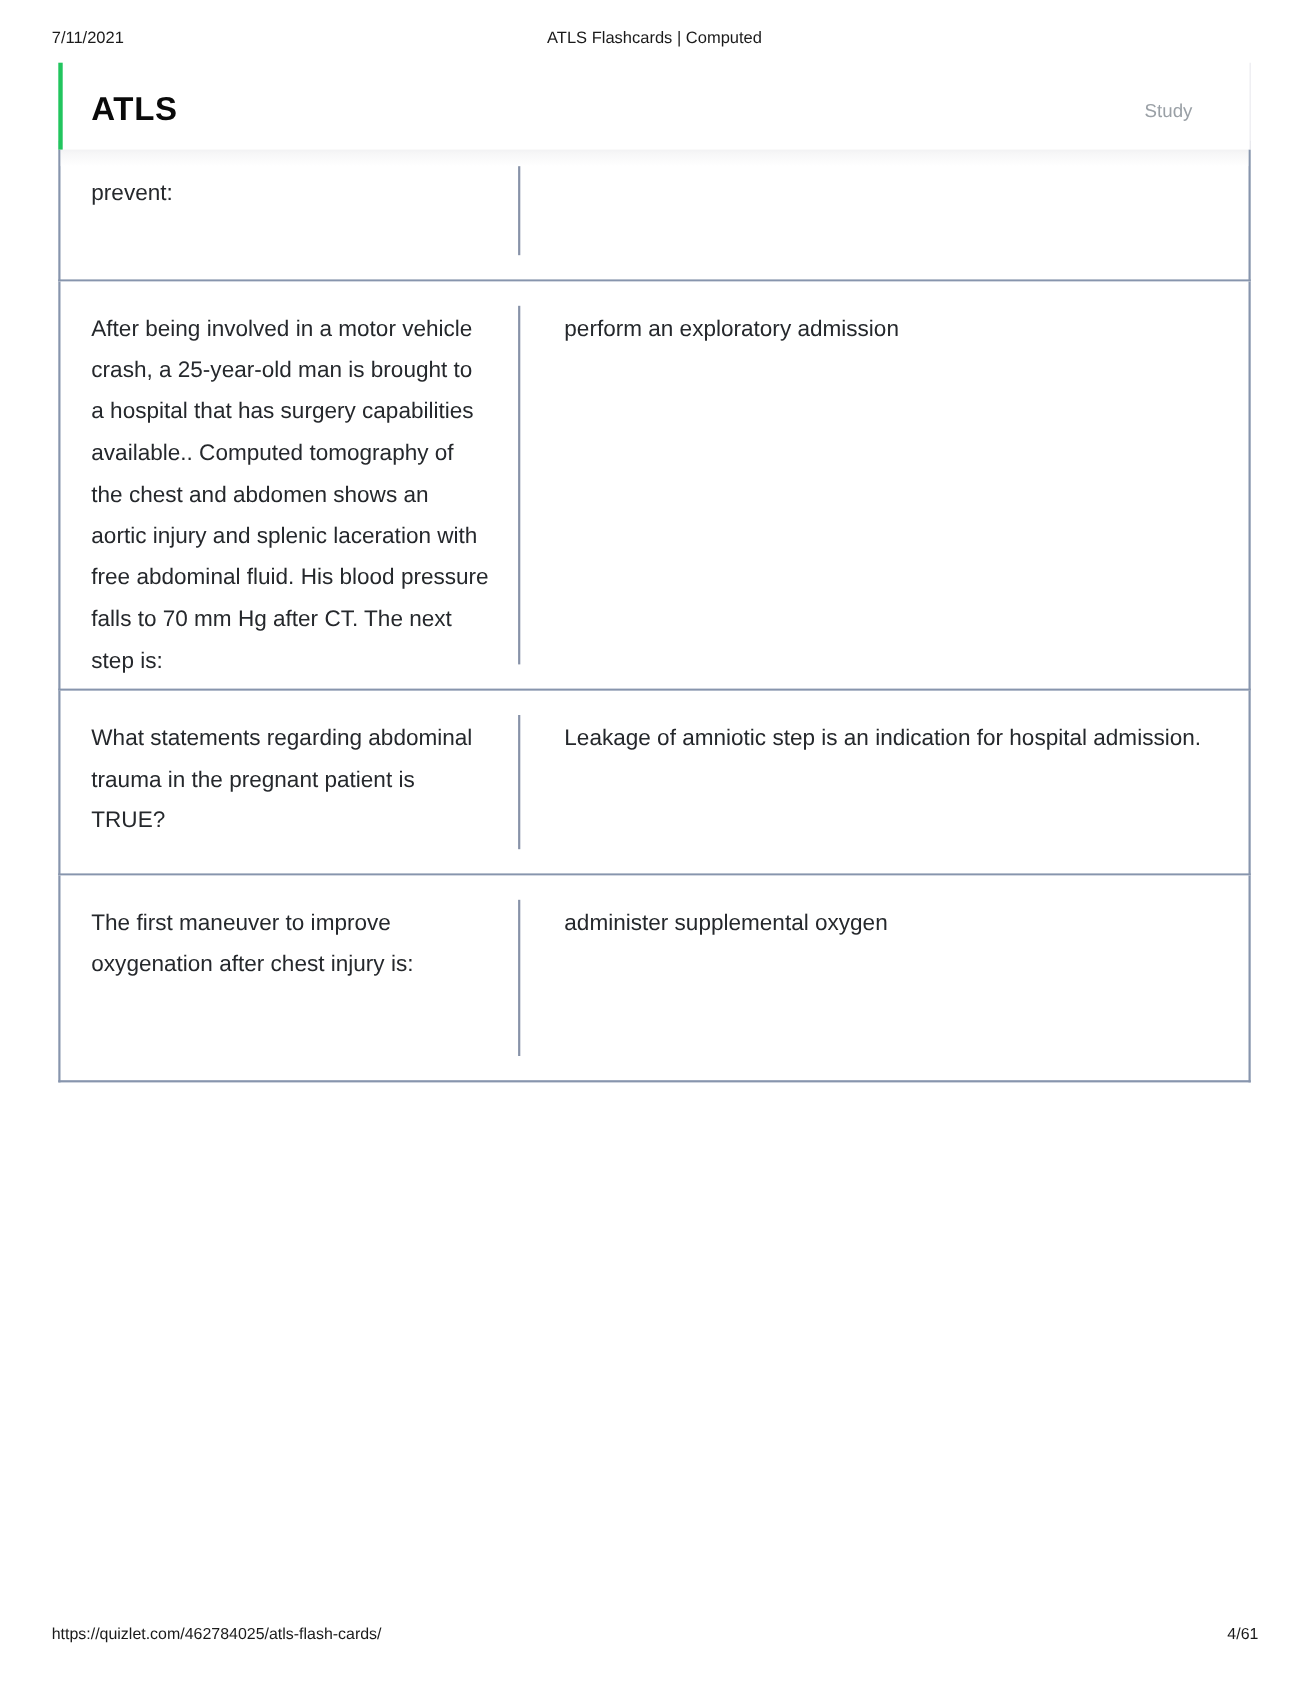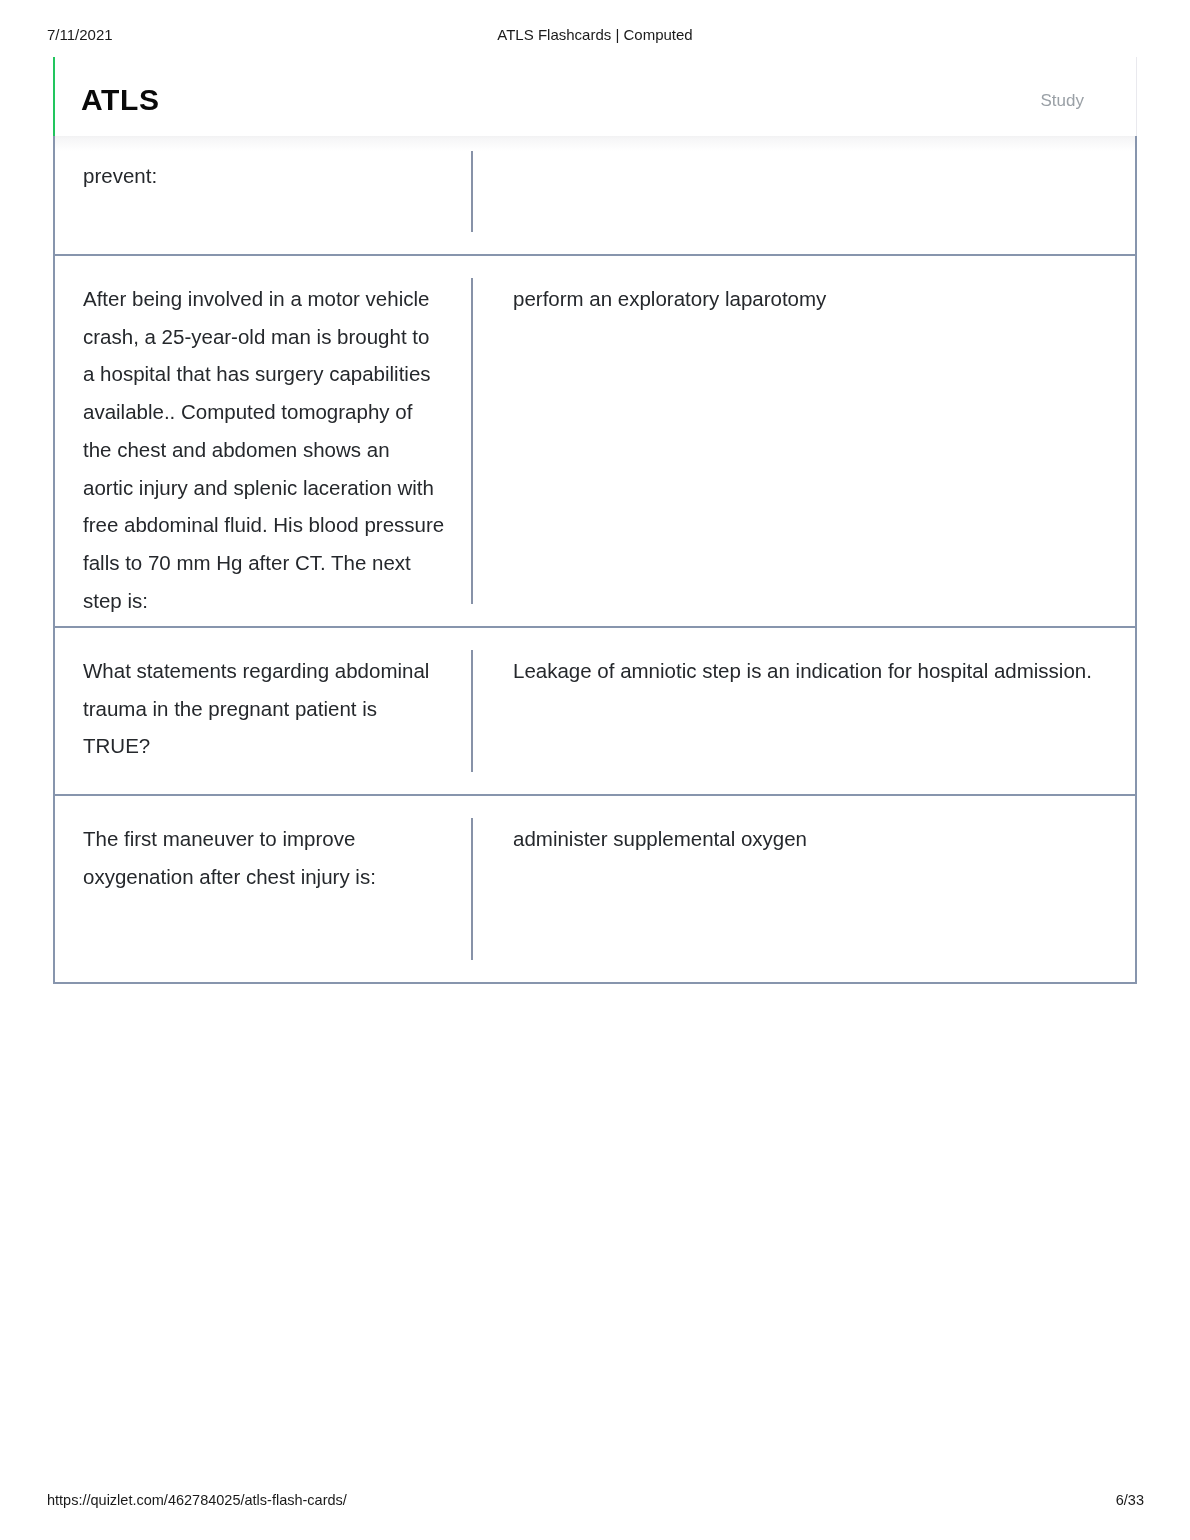--- a/index.html
+++ b/index.html
@@ -36,21 +36,21 @@
     position: absolute;
     left: 0;
     top: 0;
     width: 1190px;
     text-align: center;
     white-space: nowrap;
   }
 
   .print-footer {
     position: absolute;
-    bottom: 28px;
+    bottom: 42px;
     left: 0;
     width: 1190px;
     height: 20px;
     font-size: 14.5px;
     color: #1a1a1a;
     margin-top: 12px;
   }
   .print-footer .pf-url {
     position: absolute;
     left: 47px;
@@ -74,21 +74,21 @@
   }
 
   
   .app-header {
     position: absolute;
     left: 0;
     top: 0;
     width: 1084px;
     height: 79px;
     background: #ffffff;
-    border-left: 2px solid #22c55e;
+    border-left: 4px solid #22c55e;
     border-right: 1px solid #e9e9ee;
     box-sizing: border-box;
     z-index: 5;
   }
   .app-logo {
     position: absolute;
     left: 26px;
     top: 28px;
     font-size: 30px;
     font-weight: bold;
@@ -199,34 +199,34 @@
     <div class="card-row first clipped h-clip">
       <div class="shade"></div>
       <div class="card-term">hypocarbia should be avoided to prevent:</div>
       <div class="card-sep"></div>
       <div class="card-def"></div>
     </div>
 
     <div class="card-row h-row2">
       <div class="card-term">After being involved in a motor vehicle crash, a 25-year-old man is brought to a hospital that has surgery capabilities available.. Computed tomography of the chest and abdomen shows an aortic injury and splenic laceration with free abdominal fluid. His blood pressure falls to 70 mm Hg after CT. The next step is:</div>
       <div class="card-sep"></div>
-      <div class="card-def">perform an exploratory laparotomy</div>
+      <div class="card-def">perform an exploratory admission</div>
     </div>
 
     <div class="card-row h-row3">
       <div class="card-term">What statements regarding abdominal trauma in the pregnant patient is TRUE?</div>
       <div class="card-sep"></div>
       <div class="card-def">Leakage of amniotic step is an indication for hospital admission.</div>
     </div>
 
     <div class="card-row h-row4">
       <div class="card-term">The first maneuver to improve oxygenation after chest injury is:</div>
       <div class="card-sep"></div>
       <div class="card-def">administer supplemental oxygen</div>
     </div>
 
   </div>
 </div>
 
 <div class="print-footer">
   <span class="pf-url">https://quizlet.com/462784025/atls-flash-cards/</span>
-  <span class="pf-page">6/33</span>
+  <span class="pf-page">4/61</span>
 </div>
 
 </body></html>

